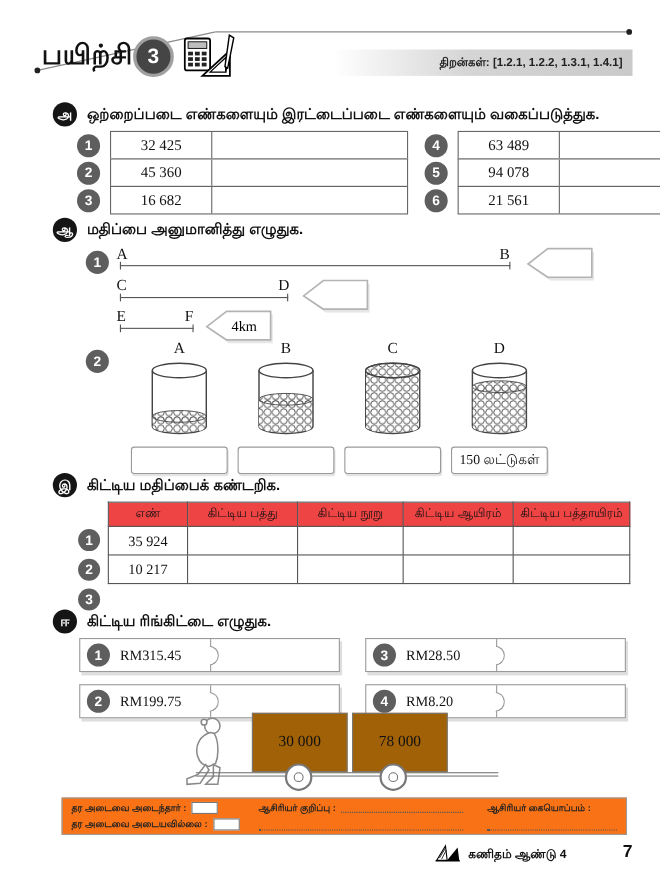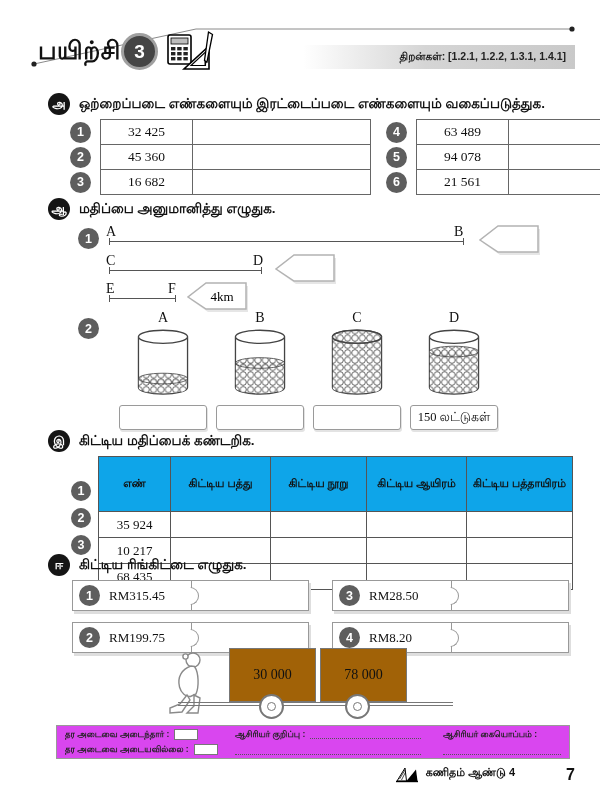--- a/index.html
+++ b/index.html
@@ -55,49 +55,49 @@
   .cyl-block { position:absolute; width:90px; text-align:center; top:0; }
   .cyl-label { font-family:"Liberation Serif",serif; font-size:14px; display:block; margin-bottom:1px; }
   .cyl-answer {
     width:88px; height:25px; margin:2px auto 0; border:1px solid #9a9a9a; border-radius:3px;
     background:#fff; box-shadow:1px 2px 0 #e3e3e3; font-family:"Liberation Serif",serif; font-size:12.5px;
     display:flex; align-items:center; justify-content:center;
   }
   
   .round-table { position:absolute; left:50px; top:26px; border-collapse:collapse; }
   .round-table th, .round-table td { border:1px solid #555; }
-  .round-table th { background:#0ea5e9; font-size:11px; font-weight:bold; padding:20px 2px; }
+  .round-table th { background:#ef4444; font-size:11px; font-weight:normal; padding:4px 2px; }
   .round-table td { height:26px; text-align:center; font-family:"Liberation Serif",serif; font-size:13px; }
   .row-circles { position:absolute; left:23px; top:0; }
   .row-circles .num-circle { position:absolute; width:20px; height:20px; }
   
   .rm-grid { position:absolute; left:24px; top:26px; display:grid; grid-template-columns:237px 237px; column-gap:23px; row-gap:11px; }
   .rm-item { position:relative; height:31px; border:1px solid #999; background:#fff; box-shadow:2px 3px 0 #dedede; display:flex; align-items:center; gap:9px; padding-left:6px; }
   .rm-value { font-family:Liberation Serif, serif; font-size:13px; }
   .rm-divider { position:absolute; left:50%; top:0; bottom:0; width:0; border-left:1px solid #999; }
   .rm-bump { position:absolute; left:50%; top:50%; width:9px; height:18px; margin-left:-1px; transform:translateY(-50%);
     background:#fff; border:1px solid #999; border-left:1px solid #fff; border-radius:0 9px 9px 0; }
   .rm-blank { position:absolute; left:50%; right:0; top:0; bottom:0; }
   
   .wagon { position:absolute; left:153px; top:646px; width:310px; height:76px; }
   .wagon-bar { position:absolute; left:25px; top:56px; width:275px; height:4px; border-top:1px solid #777; border-bottom:1px solid #777; }
   .cart { position:absolute; top:2px; width:87px; height:54px; border:1px solid #777; background:#a16207;
     display:flex; align-items:center; justify-content:center; font-family:"Liberation Serif",serif; font-size:14px; }
   .wheel { position:absolute; top:48px; width:25px; height:25px; border:2px solid #777; border-radius:50%; background:#fff; }
   .wheel::after { content:""; position:absolute; left:50%; top:50%; width:7px; height:7px; margin:-4.5px 0 0 -4.5px; border:1px solid #777; border-radius:50%; }
   
-  .assess-box { position:absolute; left:56px; top:725px; width:514px; height:34px; border:1px solid #999; background:#d946ef;
+  .assess-box { position:absolute; left:56px; top:725px; width:514px; height:34px; border:1px solid #999; background:#f97316;
     display:flex; padding:3px 8px; font-size:8.5px; font-weight:bold; color:#222; }
   .assess-col1 { width:170px; display:flex; flex-direction:column; justify-content:space-between; }
   .assess-row { display:flex; align-items:center; gap:5px; }
   .chk { width:24px; height:11px; border:1px solid #777; background:#fff; flex:none; }
   .assess-col2 { flex:1; display:flex; flex-direction:column; justify-content:space-between; }
   .assess-col3 { width:118px; margin-left:22px; display:flex; flex-direction:column; justify-content:space-between; }
   .dotline { flex:1; border-bottom:1.5px dotted #555; height:9px; }
-  .page-footer { position:absolute; right:25px; top:766px; display:flex; align-items:flex-start; gap:7px; }
+  .page-footer { position:absolute; right:25px; top:766px; display:flex; align-items:flex-end; gap:7px; }
   .book-title { font-size:11px; font-weight:bold; }
   .page-num { font-size:16px; font-weight:bold; margin-left:44px; }
 </style>
 </head>
 <body>
 
 <div class="page">
 
   <svg width="0" height="0" style="position:absolute">
     <defs>
@@ -327,27 +327,20 @@
           <td></td>
             <td></td>
         </tr>
         <tr>
           <td>10 217</td>
           <td></td>
             <td></td>
           <td></td>
             <td></td>
         </tr>
-        <tr>
-          <td>68 435</td>
-          <td></td>
-            <td></td>
-          <td></td>
-            <td></td>
-        </tr>
       </tbody>
     </table>
   </div>
 
   <div class="section" style="top:554px; height:92px;">
     <div class="sec-head">
       <div class="letter-circle">ஈ</div>
       <div class="sec-title">கிட்டிய ரிங்கிட்டை எழுதுக.</div>
     </div>
     <div class="rm-grid">

